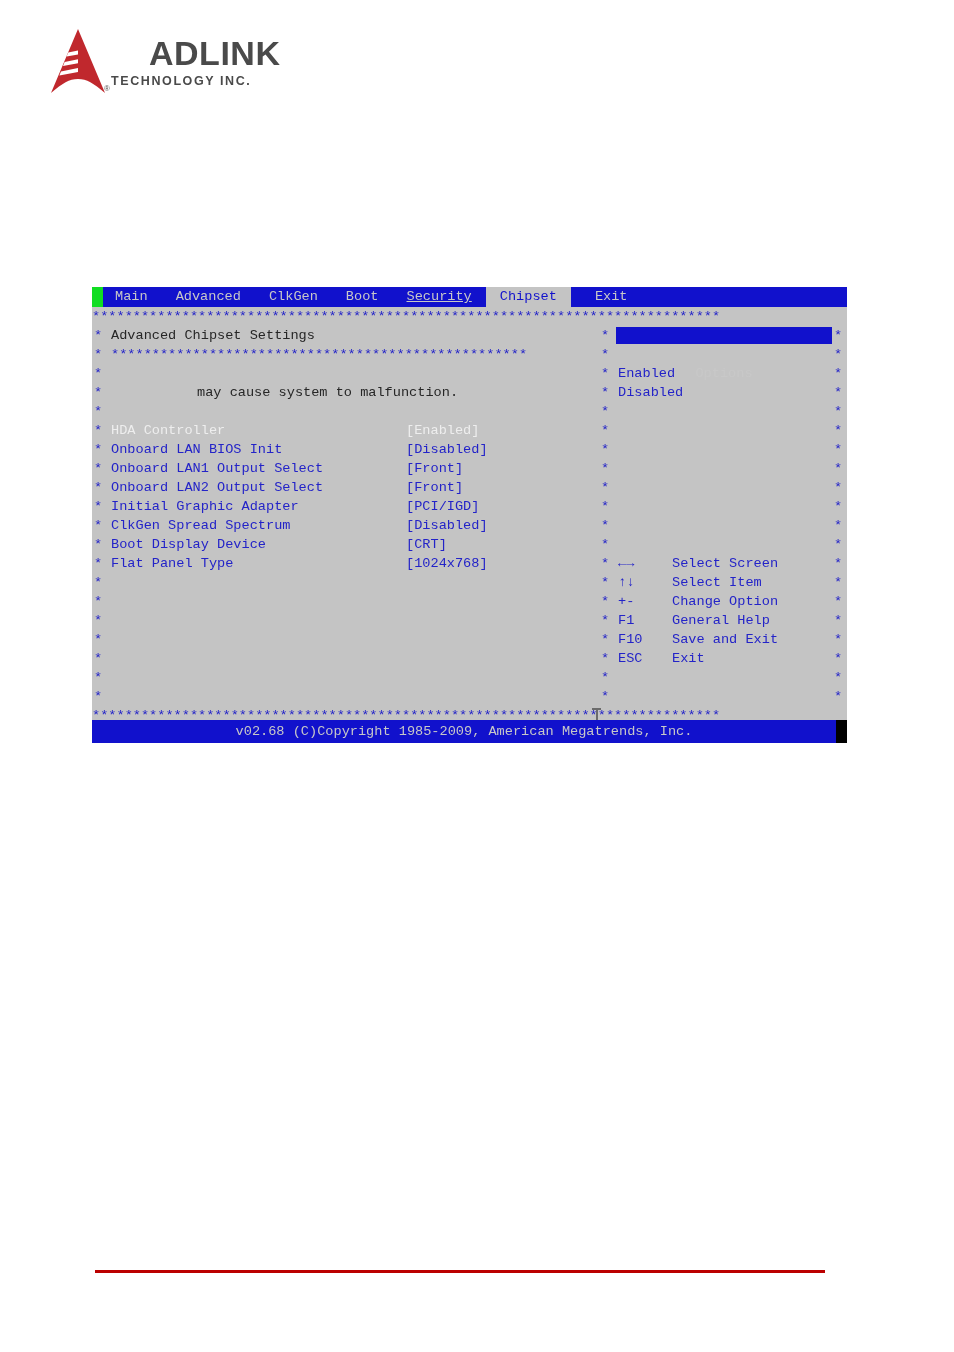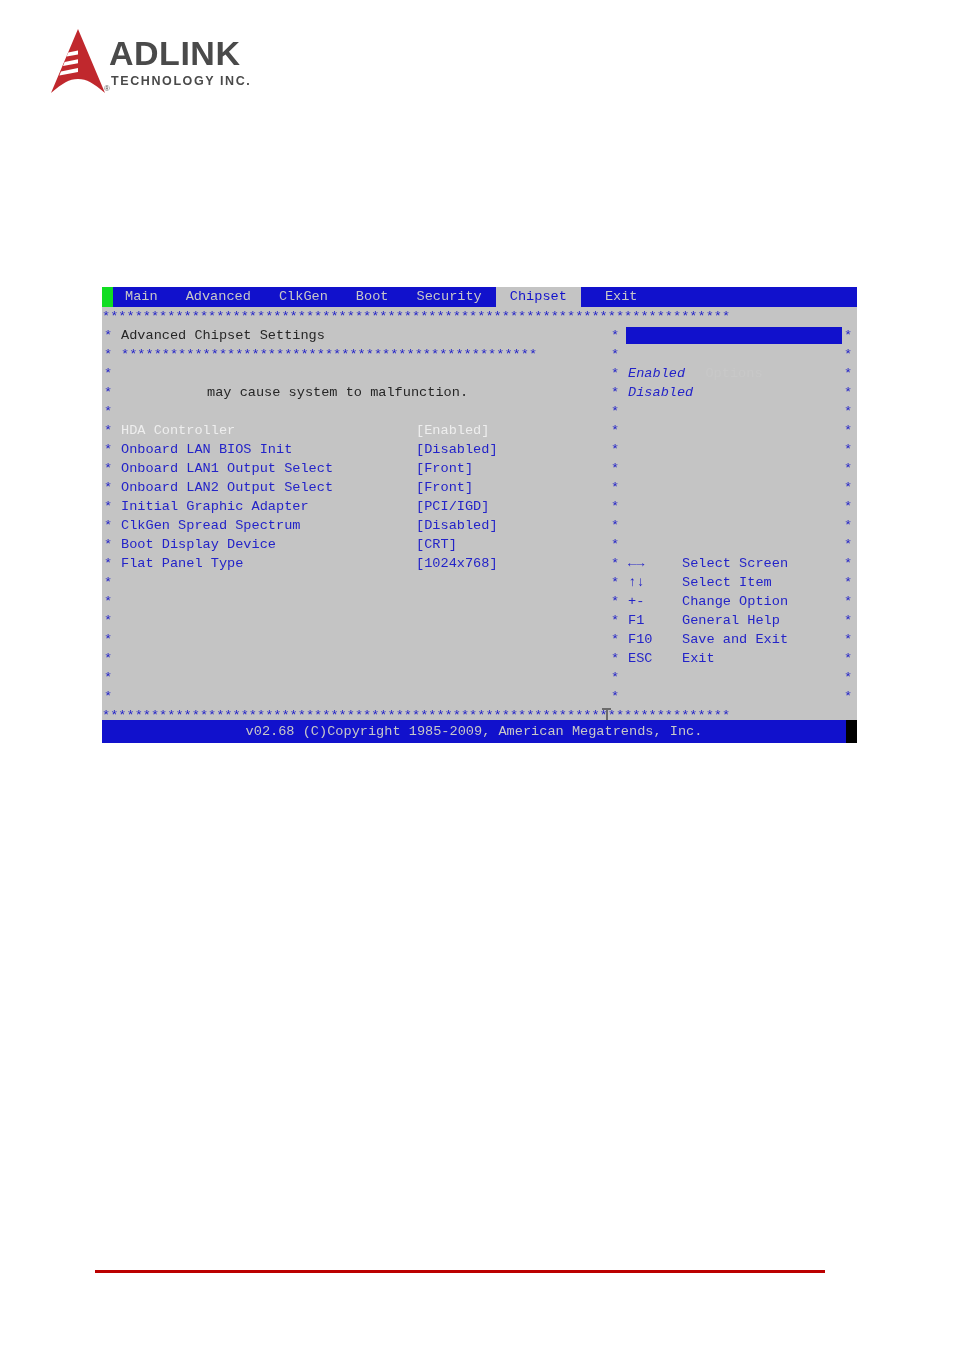--- a/index.html
+++ b/index.html
@@ -36,20 +36,21 @@
     top: 9px;
     width: 170px;
   }
   #brand-logo .logo-word .word-main {
     font-size: 34px;
     font-weight: bold;
     letter-spacing: 0.5px;
     color: #4a4a4a;
     line-height: 34px;
     font-family: "Liberation Sans", sans-serif;
+    margin-left: 40px;
   }
   #brand-logo .logo-word .word-sub {
     font-size: 12.5px;
     font-weight: bold;
     letter-spacing: 1.6px;
     color: #4a4a4a;
     line-height: 16px;
     margin-top: 3px;
     margin-left: 2px;
     font-family: "Liberation Sans", sans-serif;
@@ -58,21 +59,21 @@
     position: absolute;
     left: 57px;
     top: 57px;
     font-size: 8px;
     color: #555;
   }
 
   
   #bios-screen {
     position: absolute;
-    left: 102px;
+    left: 92px;
     top: 287px;
     width: 755px;
     height: 456px;
     background: #c4c4c4;
     font-family: "Liberation Mono", "DejaVu Sans Mono", monospace;
     font-size: 13.6px;
     line-height: 19px;
     color: #2323c8;
     box-sizing: border-box;
     overflow: hidden;
@@ -127,21 +128,21 @@
   .cell {
     position: absolute;
     top: 0;
     white-space: pre;
     line-height: 19px;
   }
   .c-star-l   { left: 2px; }
   .c-label    { left: 19px; }
   .c-value    { left: 314px; }
   .c-star-m   { left: 509px; }
-  .c-r-text   { left: 526px; font-style: italic; }
+  .c-r-text   { left: 526px; }
   .c-star-r   { left: 742px; }
 
   .txt-dark   { color: #262626; }
   .txt-blue   { color: #2323c8; }
   .txt-dim    { color: #eeeeee; }
 
   
   .options-band {
     position: absolute;
     left: 524px;
@@ -234,21 +235,21 @@
 </div>
 
 <div id="bios-screen">
 
   <div id="bios-menubar">
     <div class="menu-green"></div>
     <div class="menu-tab" style="padding:0 14px 0 12px;">Main</div>
     <div class="menu-tab" style="padding:0 14px;">Advanced</div>
     <div class="menu-tab" style="padding:0 14px;">ClkGen</div>
     <div class="menu-tab" style="padding:0 14px;">Boot</div>
-    <div class="menu-tab" style="padding:8px 14px;">Security</div>
+    <div class="menu-tab" style="padding:8px 14px;text-decoration:underline;">Security</div>
     <div class="menu-tab active" style="padding:0 14px;">Chipset</div>
     <div class="menu-tab" style="padding:0 14px 0 24px;">Exit</div>
   </div>
 
   <div class="bios-row rule-row">*****************************************************************************</div>
 
   <div class="bios-body">
 
     <div class="bios-row">
       <span class="cell c-star-l txt-blue">*</span>

